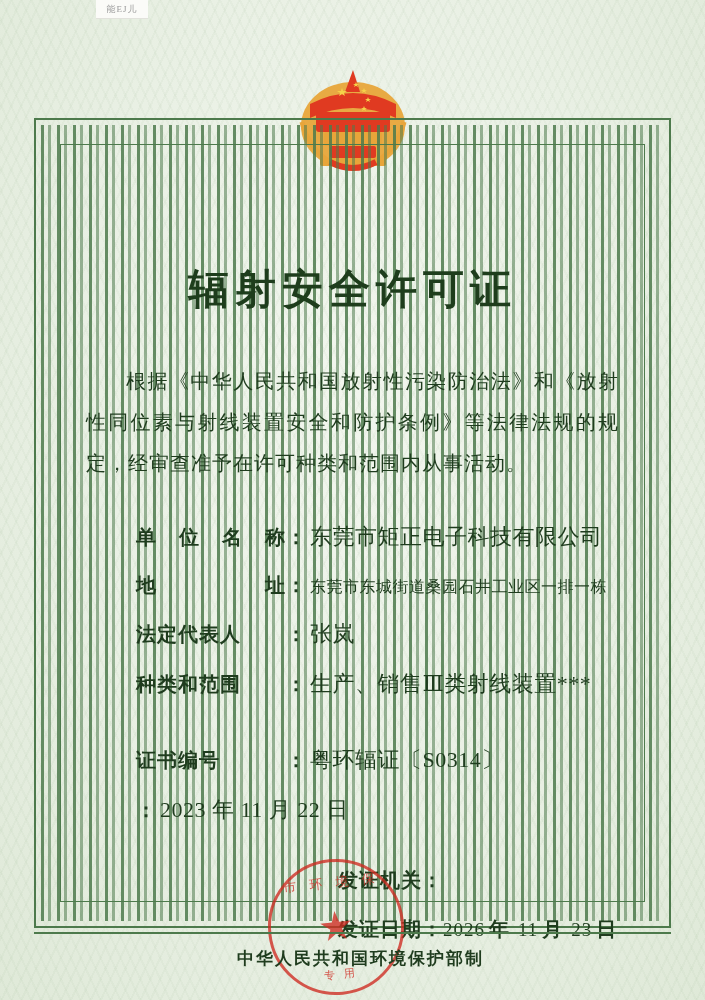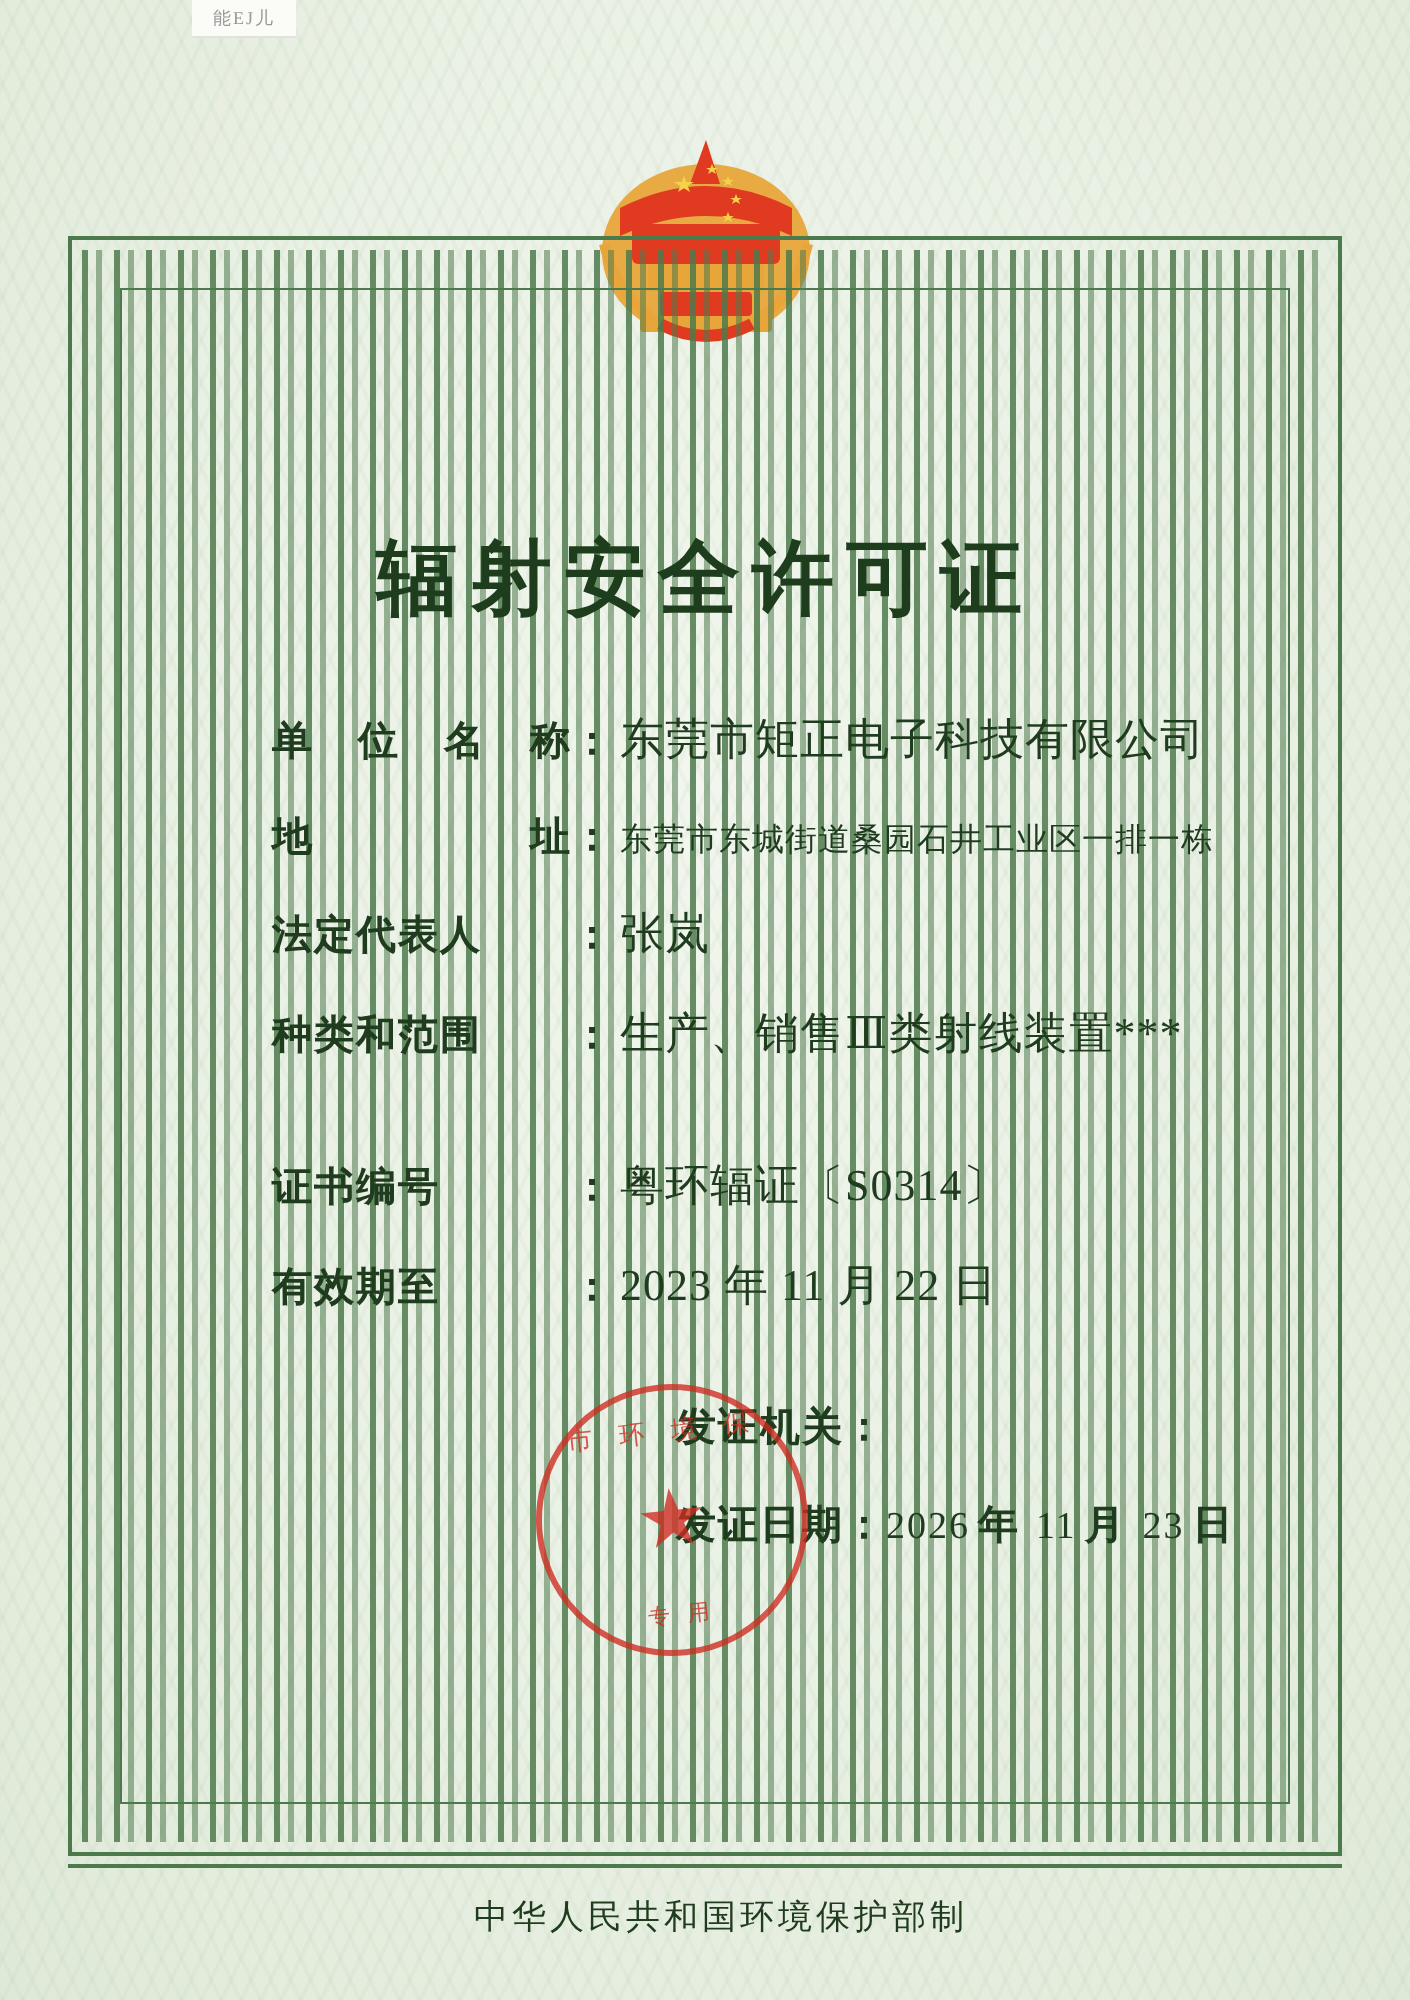--- a/index.html
+++ b/index.html
@@ -209,21 +209,21 @@
 
   .footer {
     position: absolute;
     left: 16px;
     right: 0;
     bottom: 30px;
     text-align: center;
     font-size: 17px;
     color: #1f3c1e;
     letter-spacing: 2px;
-    font-weight: normal;
+    font-weight: bold;
   }
   .footer-rule {
     position: absolute;
     left: 34px;
     right: 34px;
     bottom: 66px;
     border-top: 2px solid #4d7a4c;
   }
 </style>
 </head>
@@ -258,20 +258,21 @@
   </div>
 
   <div class="border-outer"></div>
   <div class="border-band"></div>
   <div class="border-inner"></div>
 
   <div class="content">
 
     <div class="doc-title">辐射安全许可证</div>
 
+    <div class="preamble">根据《中华人民共和国放射性污染防治法》和《放射性同位素与射线装置安全和防护条例》等法律法规的规定，经审查准予在许可种类和范围内从事活动。</div>
 
     <div class="fields">
 
       <div class="field-row">
         <span class="field-label justify4">
           <span>单</span>
             <span>位</span>
             <span>名</span>
             <span>称</span>
         </span>
@@ -304,21 +305,20 @@
 
       <div class="gap-block"></div>
 
       <div class="field-row">
         <span class="field-label">证书编号</span>
         <span class="field-colon">：</span>
         <span class="field-value">粤环辐证〔S0314〕</span>
       </div>
 
       <div class="field-row">
-        <span class="field-label">有效期至</span>
         <span class="field-colon">：</span>
         <span class="field-value">2023 年 11 月 22 日</span>
       </div>
 
     </div>
 
     <div class="issuer-block">
 
       <div class="seal">
         <div class="seal-top">市 环 境 保</div>

